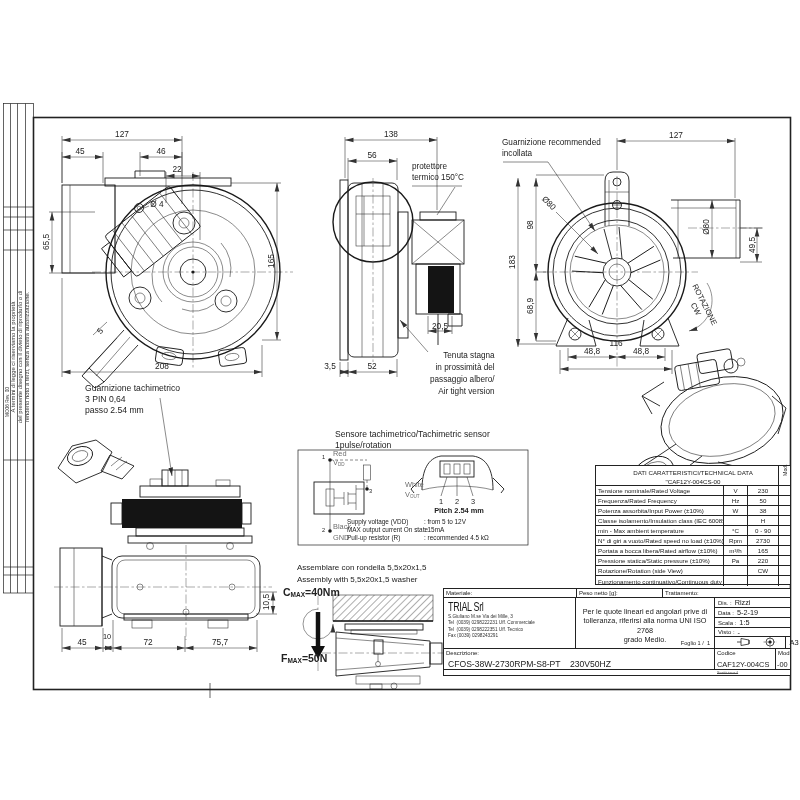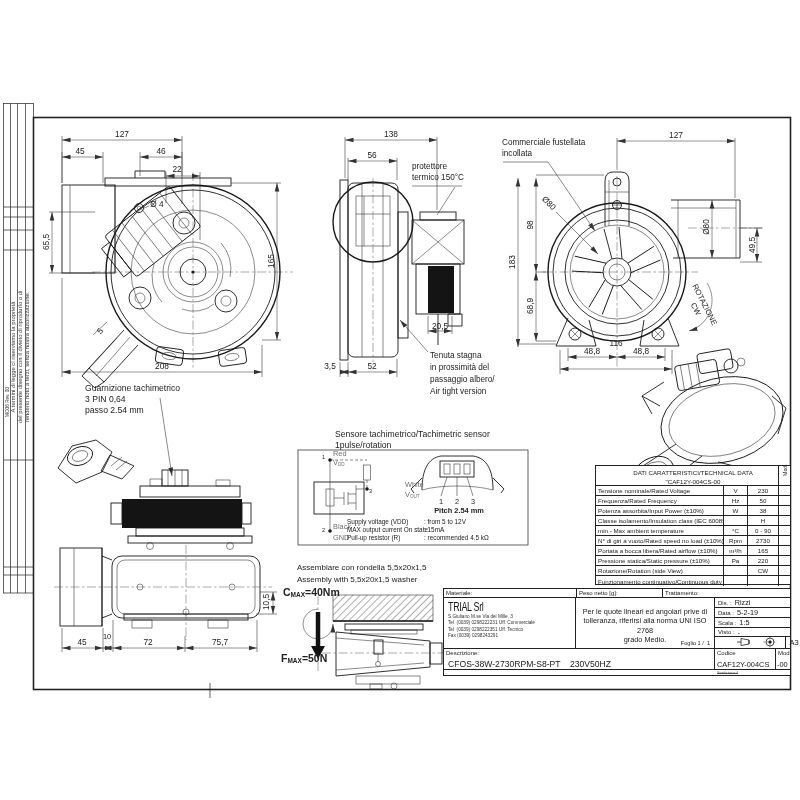--- a/index.html
+++ b/index.html
@@ -336,24 +336,24 @@
 <div class="t rot" style="left:271px;top:261px;">165</div>
 <div class="t r315" style="left:100px;top:331px;">5</div>
 <div class="t" style="left:162px;top:366px;">208</div>
 
 <div class="t" style="left:391px;top:134px;">138</div>
 <div class="t" style="left:372px;top:155px;">56</div>
 <div class="lab" style="left:412px;top:162px;"><span>protettore</span><br><span>termico 150°C</span></div>
 <div class="t" style="left:440px;top:326px;">20,5</div>
 <div class="t" style="left:330px;top:366px;">3,5</div>
 <div class="t" style="left:372px;top:366px;">52</div>
-<div class="lab" style="left:430px;top:350px;line-height:1.45;"><span>Tenuta stagna</span><br><span>in prossimità del</span><br><span>passaggio albero/</span><br><span>Air tight version</span></div>
+<div class="lab" style="left:430px;top:350px;line-height:1.45;text-align:right;"><span>Tenuta stagna</span><br><span>in prossimità del</span><br><span>passaggio albero/</span><br><span>Air tight version</span></div>
 
 <div class="t" style="left:676px;top:135px;">127</div>
-<div class="lab" style="left:502px;top:138px;"><span>Commerciale fustellata</span><br><span>incollata</span></div>
+<div class="lab" style="left:502px;top:138px;"><span>Guarnizione recommended</span><br><span>incollata</span></div>
 <div class="t r45" style="left:549px;top:203px;">Ø80</div>
 <div class="t rot" style="left:530px;top:225px;">98</div>
 <div class="t rot" style="left:512px;top:262px;">183</div>
 <div class="t rot" style="left:530px;top:306px;">68,9</div>
 <div class="t rot" style="left:706px;top:227px;">Ø80</div>
 <div class="t rot" style="left:752px;top:245px;">49,5</div>
 <div class="t" style="left:592px;top:351px;">48,8</div>
 <div class="t" style="left:641px;top:351px;">48,8</div>
 <div class="t" style="left:616px;top:343px;text-align:center;">116</div>
 <div class="t r65" style="left:700px;top:307px;font-size:7.8px;"><span>ROTAZIONE</span><br><span>CW</span></div>

